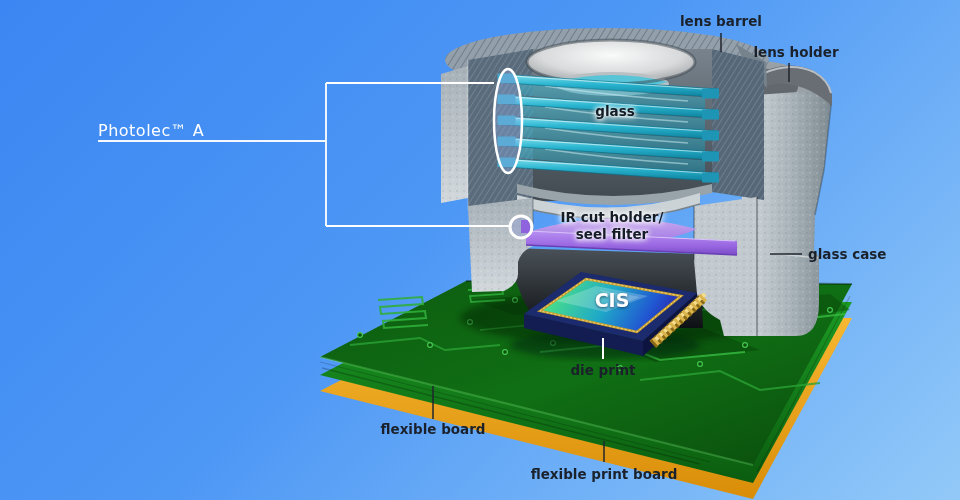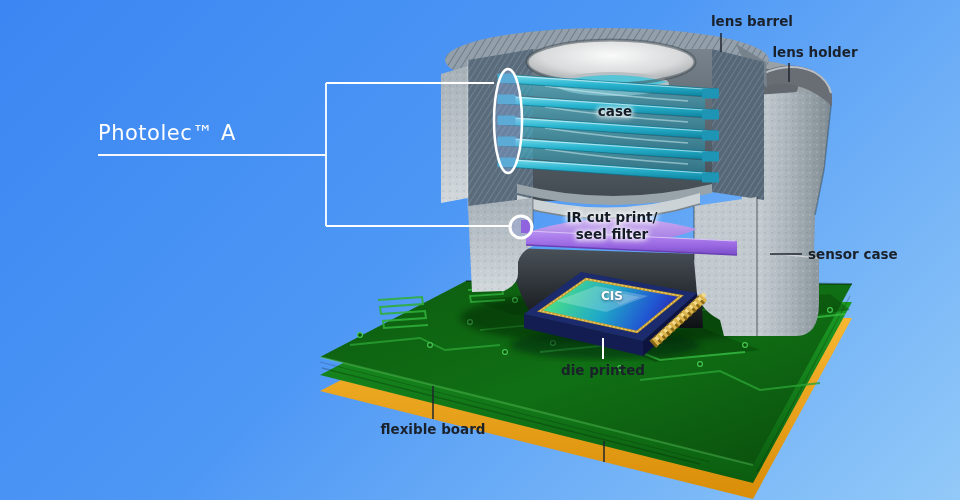--- a/index.html
+++ b/index.html
@@ -14,22 +14,22 @@
     white-space:nowrap;line-height:1.25;
   }
   .lbl.center{transform:translateX(-50%);text-align:center;}
   .lbl.glow{
     color:#141c26;
     text-shadow:0 0 4px rgba(255,255,255,.95),0 0 7px rgba(255,255,255,.85),0 1px 6px rgba(255,255,255,.9);
   }
   .lbl.white{color:#ffffff;font-weight:700;text-shadow:0 1px 3px rgba(0,0,40,.55);}
   .title{
     position:absolute;left:98px;top:121px;width:228px;
-    color:#ffffff;font-size:21px;font-weight:500;letter-spacing:.5px;
-    padding-bottom:9px;border-bottom:2px solid rgba(255,255,255,.95);
+    color:#ffffff;font-size:16px;font-weight:500;letter-spacing:.5px;
+    border-bottom:2px solid rgba(255,255,255,.95);
   }
 </style>
 </head>
 <body>
 
 <div class="stage">
 <svg width="960" height="500" viewBox="0 0 960 500">
   <defs>
     <linearGradient id="wallR" x1="0" y1="0" x2="1" y2="0">
       <stop offset="0" stop-color="#d2d9dd"></stop>
@@ -304,31 +304,32 @@
     <path d="M789,63 L789,82"></path>
     <path d="M770,254 L802,254"></path>
     <path d="M433,386 L433,419"></path>
     <path d="M604,441 L604,462"></path>
   </g>
   <path d="M603,338 L603,359" stroke="#ffffff" stroke-width="2" fill="none"></path>
 </svg>
 
   <div class="title">Photolec™ A</div>
 
-  <div class="lbl center" style="left:721px;top:13px;margin-left:31px;">lens barrel</div>
-  <div class="lbl center" style="left:796px;top:44px;margin-left:19px;">lens holder</div>
+  <div class="lbl center" style="left:721px;top:13px;">lens barrel</div>
+  <div class="lbl center" style="left:796px;top:44px;">lens holder</div>
 
   <div class="lbl center glow" style="left:615px;top:103px;">
-    <div>case</div>
+    <div>glass</div>
   </div>
 
   <div class="lbl center glow" style="left:612px;top:209px;">
-    <div>IR cut print/</div>
+    <div>IR cut holder/</div>
     <div>seel filter</div>
   </div>
 
-  <div class="lbl" style="left:808px;top:246px;">sensor case</div>
-
-  <div class="lbl center white" style="left:612px;top:289px;font-size:12px;">CIS</div>
-
-  <div class="lbl center" style="left:603px;top:362px;">die printed</div>
+  <div class="lbl" style="left:808px;top:246px;">glass case</div>
+
+  <div class="lbl center white" style="left:612px;top:289px;font-size:19px;">CIS</div>
+
+  <div class="lbl center" style="left:603px;top:362px;">die print</div>
   <div class="lbl center" style="left:433px;top:421px;">flexible board</div>
+  <div class="lbl center" style="left:604px;top:466px;">flexible print board</div>
 </div>
 
 </body></html>

